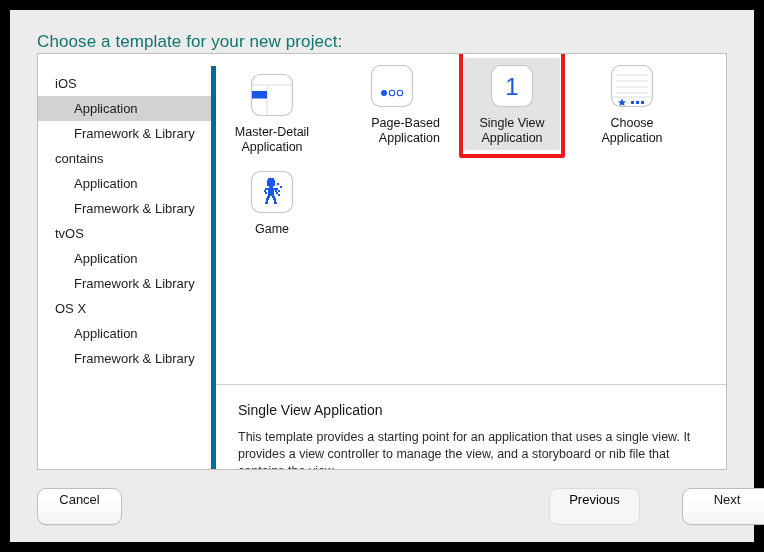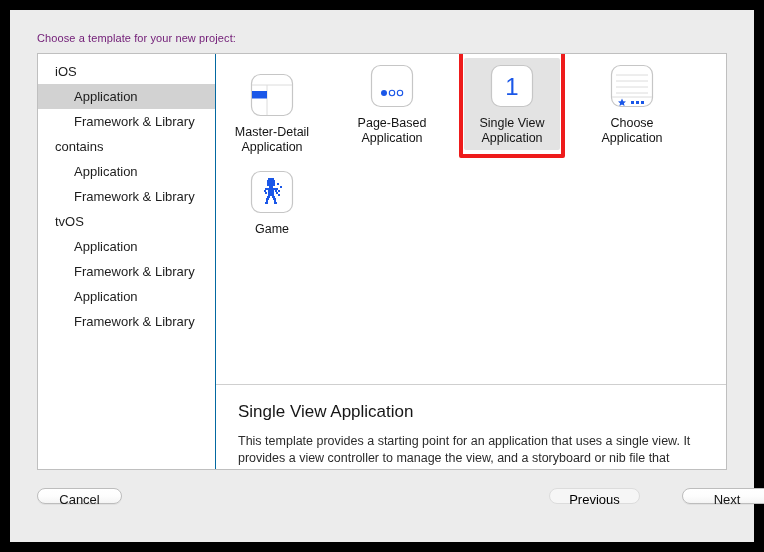--- a/index.html
+++ b/index.html
@@ -24,22 +24,22 @@
     height: 532px;
     background: #ececec;
     box-sizing: border-box;
   }
 
   
   .dialog-title {
     position: absolute;
     left: 27px;
     top: 22px;
-    font-size: 11px;
-    color: #701a75;
+    font-size: 17px;
+    color: #0f766e;
     letter-spacing: 0.1px;
     white-space: nowrap;
   }
 
   
   .content-box {
     position: absolute;
     left: 27px;
     top: 43px;
     width: 690px;
@@ -50,24 +50,25 @@
     display: flex;
     overflow: hidden;
   }
 
   
   .sidebar {
     width: 178px;
     min-width: 178px;
     height: 100%;
     background: #ffffff;
-    border-right: 1px solid #0369a1;
+    border-right: 5px solid #0369a1;
     box-sizing: border-box;
     padding-top: 5px;
     position: relative;
+    margin-top: 12px;
   }
   .side-row {
     height: 25px;
     line-height: 25px;
     font-size: 13px;
     color: #1d1d1d;
     white-space: nowrap;
     box-sizing: border-box;
   }
   .side-row.group {
@@ -146,35 +147,35 @@
   .description {
     position: absolute;
     left: 0;
     right: 0;
     top: 331px;
     bottom: 0;
     padding: 17px 22px 0 22px;
     box-sizing: border-box;
   }
   .desc-title {
-    font-size: 17px;
+    font-size: 14px;
     color: #161616;
     margin-bottom: 11px;
   }
   .desc-body {
     font-size: 12.5px;
     line-height: 17px;
     color: #2b2b2b;
     max-width: 485px;
   }
 
   
   .btn {
     position: absolute;
-    height: 16px;
+    height: 37px;
     line-height: 21px;
     text-align: center;
     font-size: 13px;
     color: #141414;
     background: linear-gradient(to bottom, #ffffff 0%, #fdfdfd 50%, #f4f4f4 100%);
     border: 1px solid #bdbdbd;
     border-radius: 9px;
     box-sizing: border-box;
     box-shadow: 0 1px 0 rgba(0,0,0,0.05);
   }
@@ -200,40 +201,41 @@
     <div class="sidebar">
         <div class="side-row group"><span>iOS</span></div>
         <div class="side-row child selected"><span>Application</span></div>
         <div class="side-row child"><span>Framework &amp; Library</span></div>
         <div class="side-row group"><span>contains</span></div>
         <div class="side-row child"><span>Application</span></div>
         <div class="side-row child"><span>Framework &amp; Library</span></div>
         <div class="side-row group"><span>tvOS</span></div>
         <div class="side-row child"><span>Application</span></div>
         <div class="side-row child"><span>Framework &amp; Library</span></div>
+        <div class="side-row group"><span>OS X</span></div>
         <div class="side-row child"><span>Application</span></div>
         <div class="side-row child"><span>Framework &amp; Library</span></div>
       </div>
 
     <div class="right-pane">
 
       <div class="template-grid">
           <div class="tpl-cell" style="left: 8px; top: 13px;">
             <svg viewBox="0 0 46 46" class="tpl-icon">
               <rect x="2.5" y="2.5" width="41" height="41" rx="9" ry="9" fill="#ffffff" stroke="#c6c6c6" stroke-width="1.2"></rect>
               <line x1="3" y1="13" x2="43" y2="13" stroke="#dcdcdc" stroke-width="1"></line>
               <line x1="18" y1="13" x2="18" y2="43" stroke="#dcdcdc" stroke-width="1"></line>
               <rect x="3" y="19" width="15" height="7.5" fill="#1a57e8"></rect>
             </svg>
             <div class="tpl-label">
               <span class="ln">Master-Detail</span>
               <span class="ln">Application</span>
             </div>
           </div>
-          <div class="tpl-cell" style="left: 128px; top: 4px;">
+          <div class="tpl-cell" style="left: 128px; top: 4px; text-align: right;">
             <svg viewBox="0 0 46 46" class="tpl-icon">
               <rect x="2.5" y="2.5" width="41" height="41" rx="9" ry="9" fill="#ffffff" stroke="#c6c6c6" stroke-width="1.2"></rect>
               <circle cx="15" cy="30" r="3" fill="#1a57e8"></circle>
               <circle cx="23" cy="30" r="2.7" fill="#ffffff" stroke="#1a57e8" stroke-width="1.1"></circle>
               <circle cx="31" cy="30" r="2.7" fill="#ffffff" stroke="#1a57e8" stroke-width="1.1"></circle>
             </svg>
             <div class="tpl-label">
               <span class="ln">Page-Based</span>
               <span class="ln">Application</span>
             </div>

